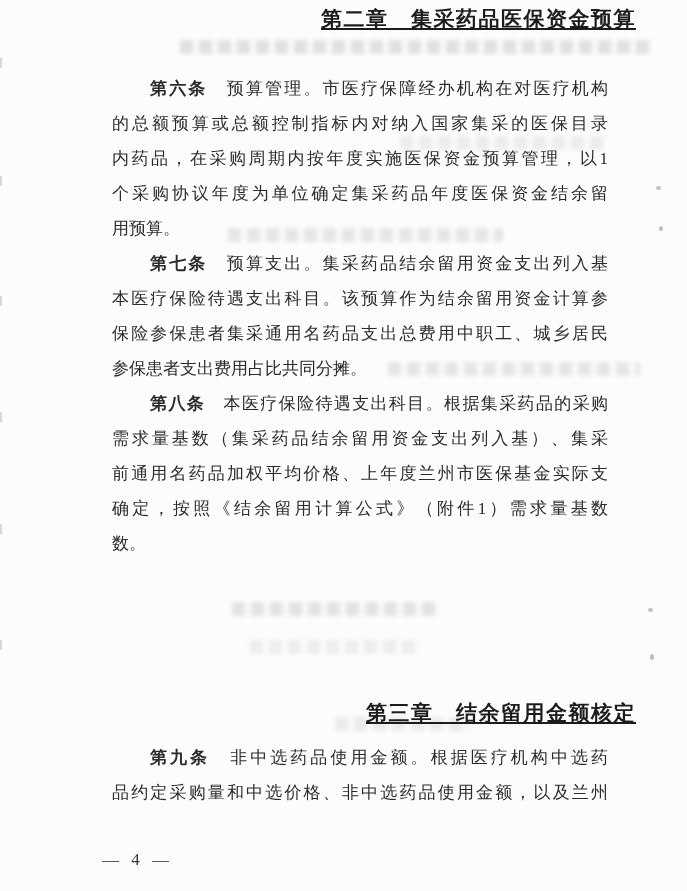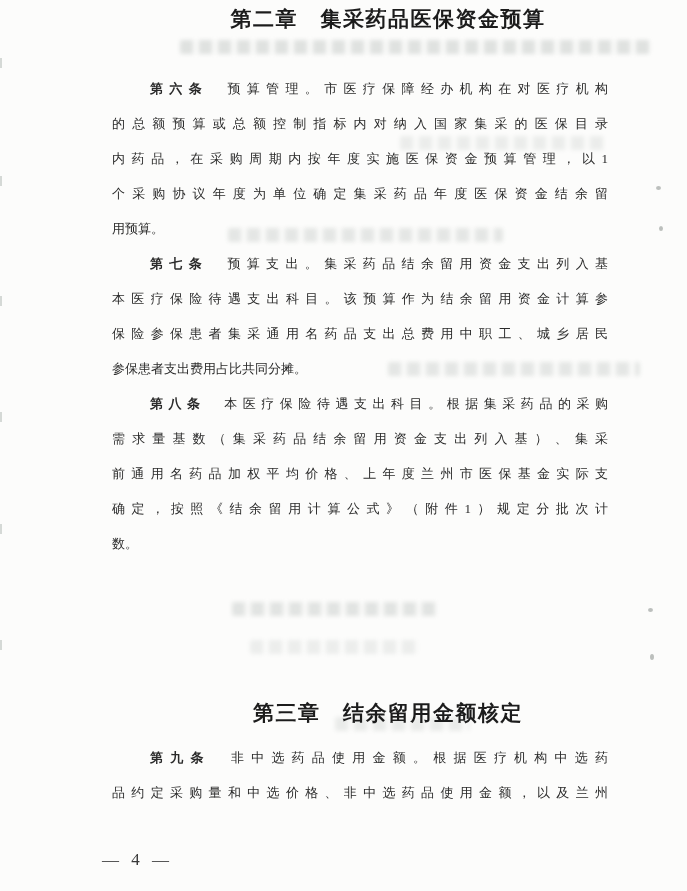--- a/index.html
+++ b/index.html
@@ -11,37 +11,38 @@
   .page{
     position:relative;
     width:687px;height:891px;
     background:var(--paper);
     font-family:"Liberation Serif","DejaVu Serif",serif;
     color:var(--ink);
     overflow:hidden;
   }
   .heading{
     position:absolute;left:112px;width:496px;
-    text-align:center;
+    text-align:right;
     font-family:"Liberation Sans","DejaVu Sans",sans-serif;
     font-weight:bold;
     font-size:21px;
     color:var(--heading-ink);
     padding-left:28px;
     letter-spacing:1.5px;
     white-space:nowrap;
+    text-decoration:underline;
   }
   #chapter2-heading{top:5px;}
   #chapter3-heading{top:699px;}
   .block{position:absolute;left:112px;width:496px;}
   #block-ch2{top:71px;}
   #block-ch3{top:740px;}
   .tline{
     height:35px;line-height:35px;
-    font-size:13px;
+    font-size:17px;
     color:var(--ink);
   }
   .tline.just{text-align:justify;text-align-last:justify;text-justify:inter-character;}
   .tline.ind{text-indent:38px;}
   .seg.bold{font-weight:bold;}
   .pagenum{
     position:absolute;left:102px;top:850px;
     font-size:17px;letter-spacing:4px;color:#383838;
     font-family:"Liberation Serif","DejaVu Serif",serif;
   }
@@ -111,21 +112,21 @@
       <div class="tline just"><span class="seg">内药品，在采购周期内按年度实施医保资金预算管理，以1</span></div>
       <div class="tline just"><span class="seg">个采购协议年度为单位确定集采药品年度医保资金结余留</span></div>
       <div class="tline"><span class="seg">用预算。</span></div>
       <div class="tline just ind"><span class="seg bold">第七条　</span><span class="seg">预算支出。集采药品结余留用资金支出列入基</span></div>
       <div class="tline just"><span class="seg">本医疗保险待遇支出科目。该预算作为结余留用资金计算参</span></div>
       <div class="tline just"><span class="seg">保险参保患者集采通用名药品支出总费用中职工、城乡居民</span></div>
       <div class="tline"><span class="seg">参保患者支出费用占比共同分摊。</span></div>
       <div class="tline just ind"><span class="seg bold">第八条　</span><span class="seg">本医疗保险待遇支出科目。根据集采药品的采购</span></div>
       <div class="tline just"><span class="seg">需求量基数（集采药品结余留用资金支出列入基）、集采</span></div>
       <div class="tline just"><span class="seg">前通用名药品加权平均价格、上年度兰州市医保基金实际支</span></div>
-      <div class="tline just"><span class="seg">确定，按照《结余留用计算公式》（附件1）规定分批次计</span></div>
+      <div class="tline just"><span class="seg">确定，按照《结余留用计算公式》（附件1）需求量基数</span></div>
       <div class="tline"><span class="seg">数。</span></div>
     </div>
 
   <div class="heading" id="chapter3-heading">第三章　结余留用金额核定</div>
 
   <div class="block" id="block-ch3">
       <div class="tline just ind"><span class="seg bold">第九条　</span><span class="seg">非中选药品使用金额。根据医疗机构中选药</span></div>
       <div class="tline just"><span class="seg">品约定采购量和中选价格、非中选药品使用金额，以及兰州</span></div>
     </div>
 

